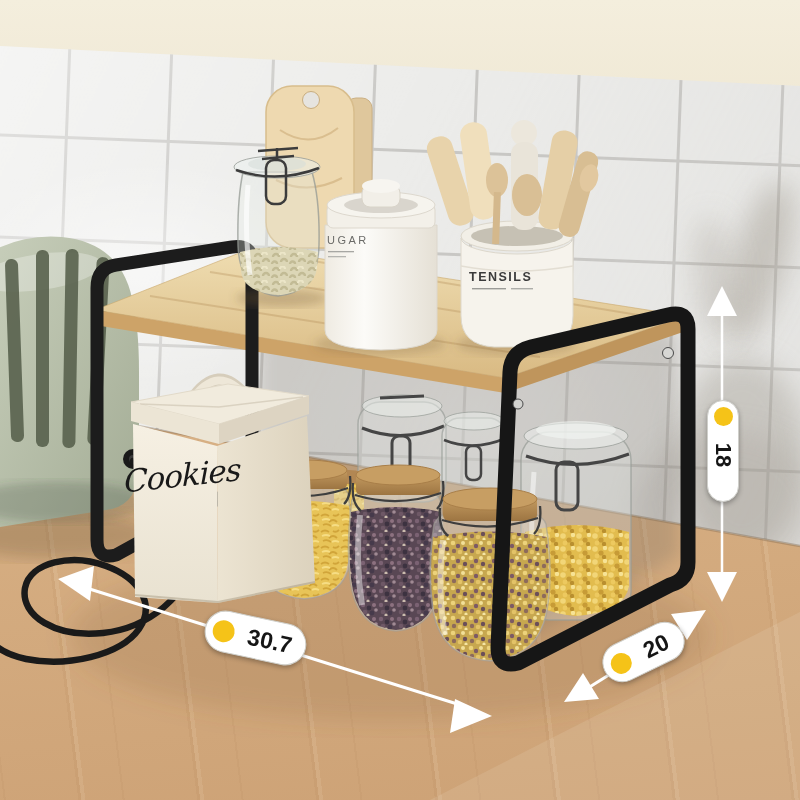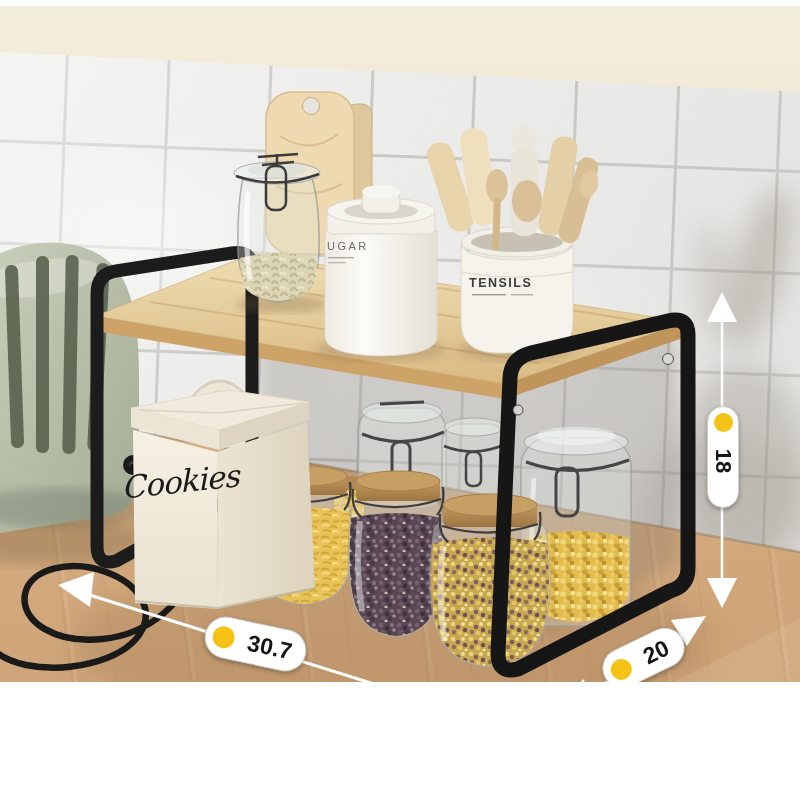--- a/index.html
+++ b/index.html
@@ -1,17 +1,17 @@
 <!DOCTYPE html>
 <html style="--accent-dot: #F5C318; --annotation-white: #FFFFFF; --frame-black: #1B1B1B; --counter-wood: #D9B488; --shelf-wood: #E6CD99; --lid-wood: #B78C54; --toaster-green: #B9C2AC; --tile-white: #EDECE9; --wall-cream: #F2EBD8; --tin-cream: #F2EBDD;"><head>
 <meta charset="utf-8">
 <style>
   html,body{margin:0;padding:0;}
-  .stage{position:relative;width:800px;height:676px;overflow:hidden;
-         background:var(--wall-cream,#f2ecda);font-family:"Liberation Sans",sans-serif;margin-top:6px;}
+  .stage{position:relative;width:800px;height:800px;overflow:hidden;
+         background:var(--wall-cream,#f2ecda);font-family:"Liberation Sans",sans-serif;}
 
   
   .wall-strip{position:absolute;left:0;top:0;width:800px;height:120px;
     background:linear-gradient(180deg,#f4eedd 0%,#efe8d4 100%);}
   .tile-wall{position:absolute;inset:0;
     clip-path:polygon(0 46px,800px 86px,800px 546px,0 401px);}
   .tile-pattern{position:absolute;inset:-80px;transform:rotate(2.2deg);
     background-color:#ececea;
     background-image:
       linear-gradient(115deg,rgba(255,255,255,.55) 0%,rgba(255,255,255,0) 38%,rgba(205,203,200,.25) 75%),

